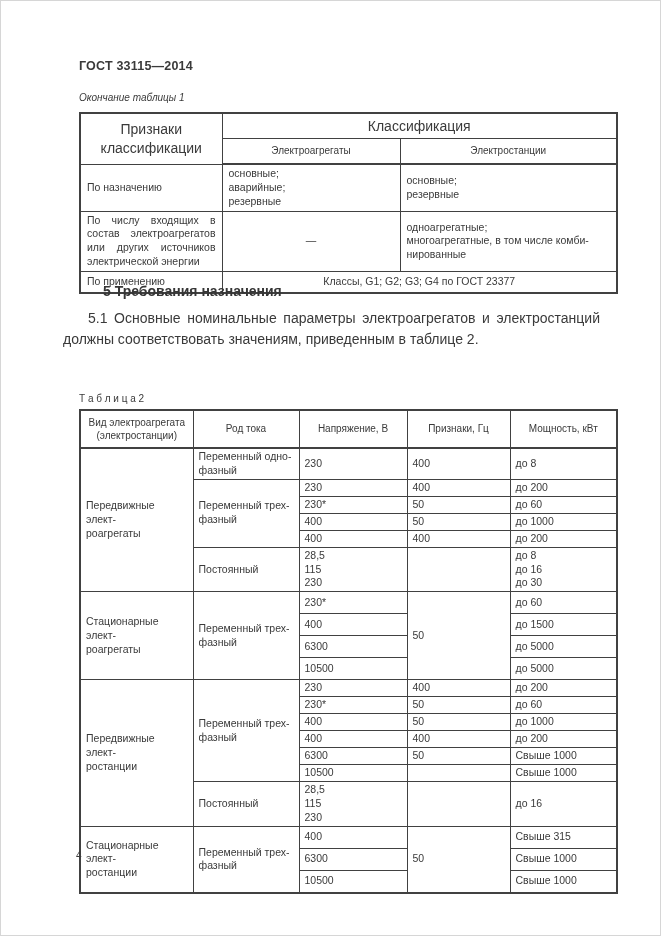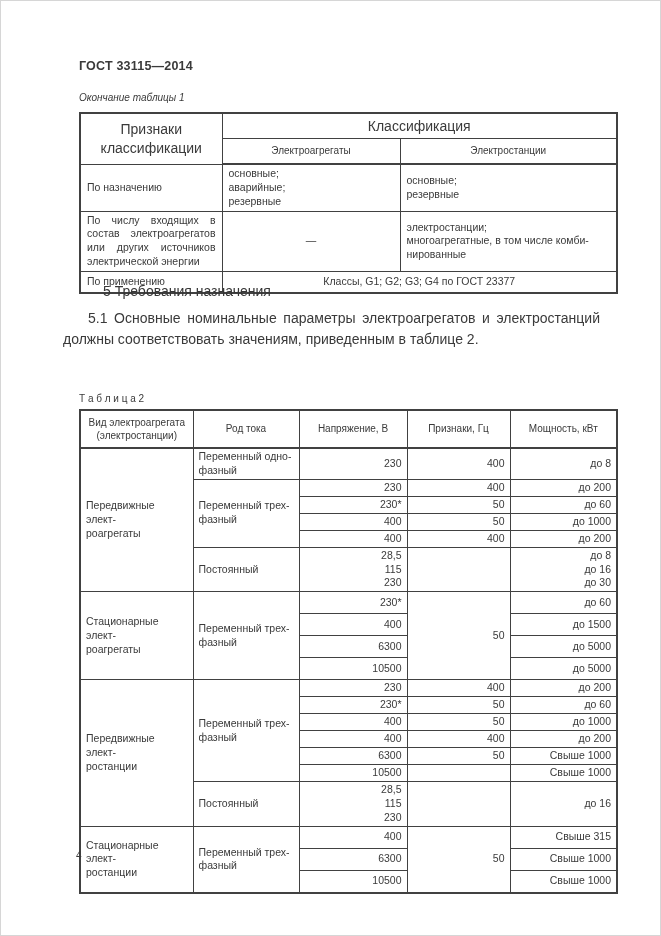--- a/index.html
+++ b/index.html
@@ -23,25 +23,25 @@
   .t1 td.c,.t2 th{text-align:center;}
   .t1 tr.hdr1 td{height:20px;font-size:14px;margin-top:26px;}
   .t1 tr.hdr2 td{height:20px;font-size:10px;border-bottom:2px solid #414141;}
   .t1 tr.r1 td{height:38px;}
   .t1 tr.r2 td{height:50px;}
   .t1 tr.r3 td{height:16px;margin-top:47px;}
   .pre{white-space:pre-line;}
   .just{text-align:justify;}
   .t2 th{height:32px;font-size:10px;border-bottom:2px solid #414141;white-space:pre-line;}
   .t2 td{height:14px;padding:1px 5px;}
-  .t2 td.num{text-align:right;white-space:pre-line;}
+  .t2 td.num{text-align:left;white-space:pre-line;}
   .t2 td.vid,.t2 td.rod{text-align:left;white-space:pre-line;}
   .t2 tbody tr:nth-child(n+7):nth-child(-n+10) td{height:19px;}
   .t2 tbody tr:nth-child(n+18) td{height:19px;}
-  .section-heading{position:absolute;left:102px;top:282px;font-size:14px;font-weight:normal;color:#353535;text-align:center;}
+  .section-heading{position:absolute;left:102px;top:282px;font-size:14px;font-weight:bold;color:#353535;text-align:center;}
   .body-text{position:absolute;left:62px;top:307px;width:537px;font-size:14px;line-height:1.47;text-align:justify;}
   .body-text p{margin:0;text-indent:25px;}
   .t2-caption{position:absolute;left:78px;top:392px;font-size:10px;}
   .page-number{position:absolute;left:75px;top:849px;font-size:10px;}
 </style>
 </head>
 <body>
 
 <div class="page">
 
@@ -68,21 +68,21 @@
         <td>По назначению</td>
         <td class="pre">основные;
 аварийные;
 резервные</td>
         <td class="pre">основные;
 резервные</td>
       </tr>
       <tr class="r2">
         <td class="just">По числу входящих в состав электроагрегатов или других источников электрической энергии</td>
         <td class="c">—</td>
-        <td class="pre">электростанции;
+        <td class="pre">одноагрегатные;
 многоагрегатные, в том числе комби-
 нированные</td>
       </tr>
       <tr class="r3">
         <td>По применению</td>
         <td class="c" colspan="2">Классы, G1; G2; G3; G4 по ГОСТ 23377</td>
       </tr>
     </tbody>
   </table>
 

